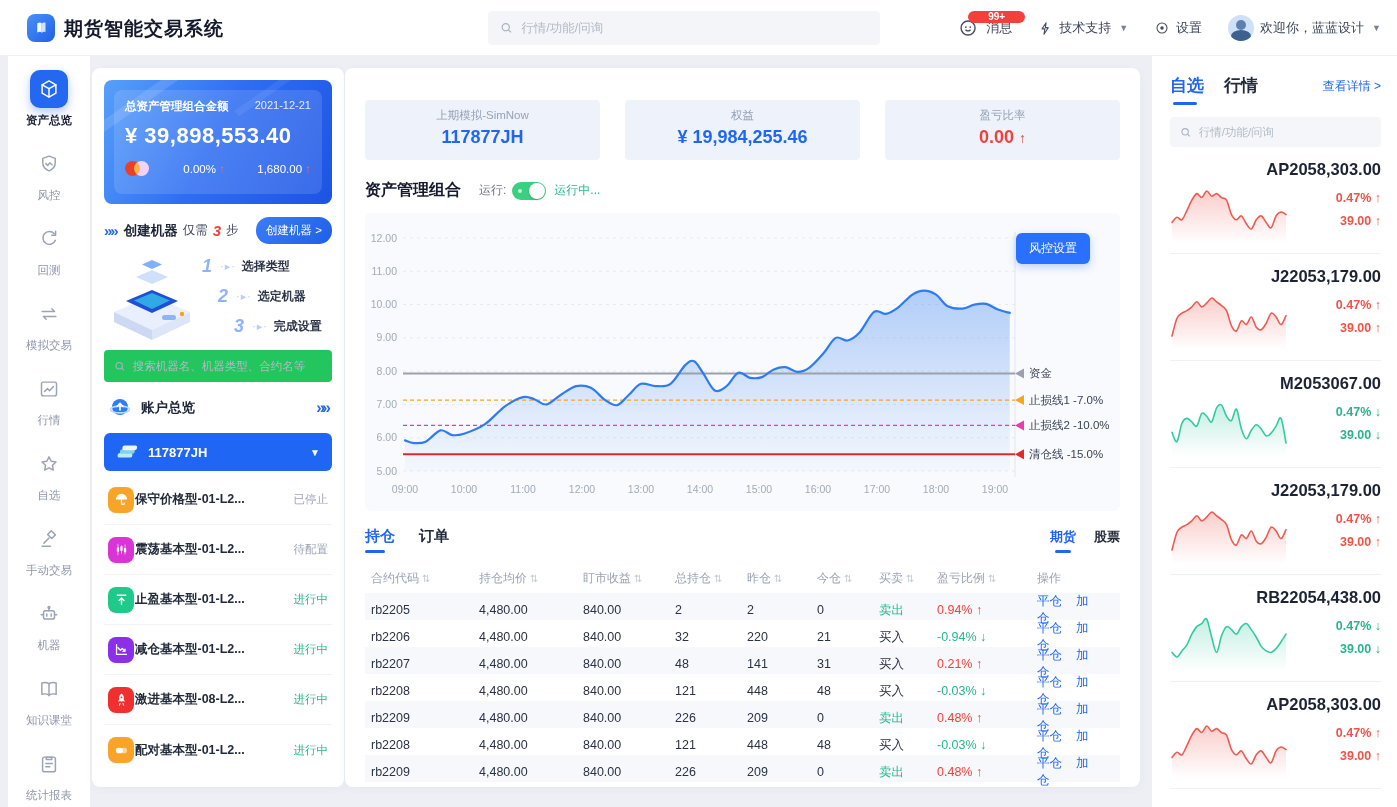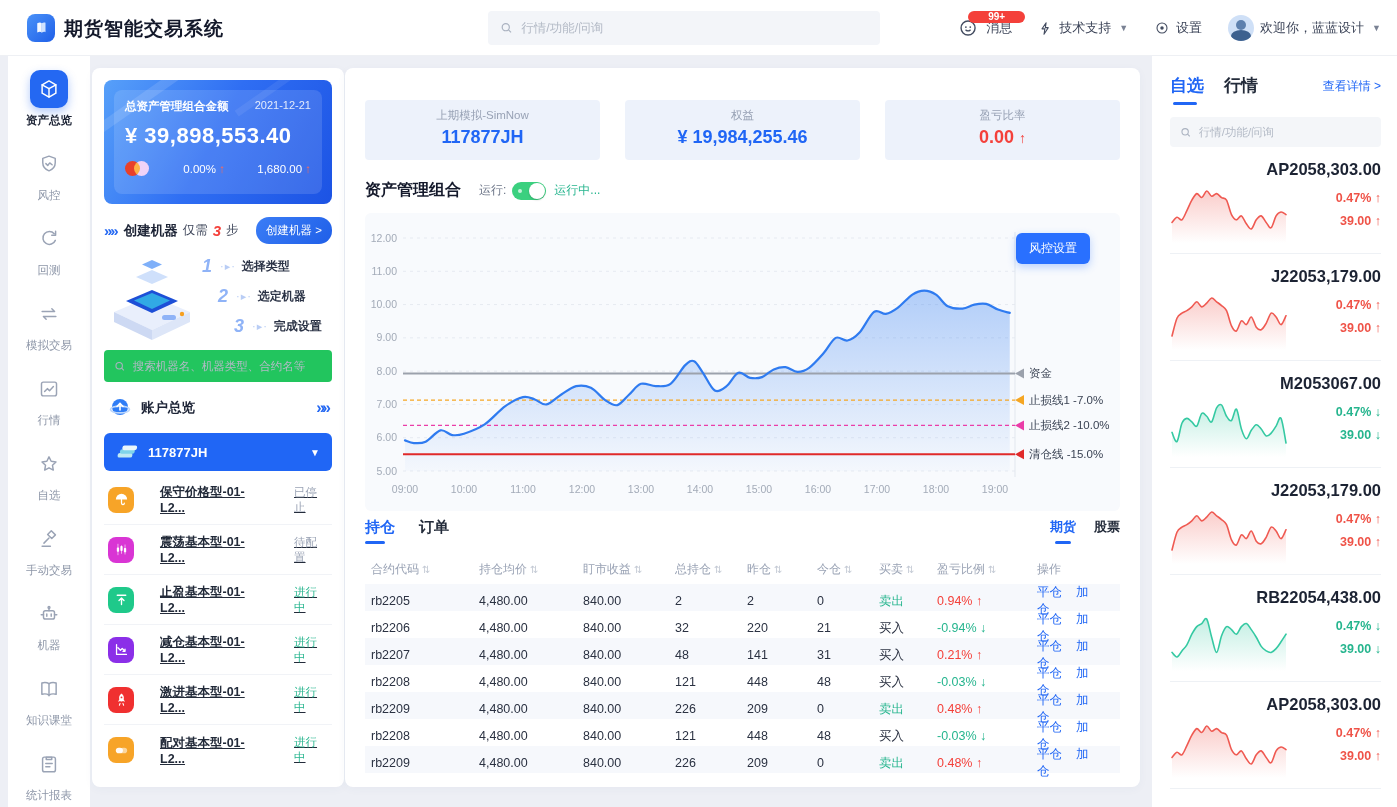--- a/index.html
+++ b/index.html
@@ -62,21 +62,21 @@
   .panel-search { margin-top:6px; height:32px; background:#22c55e; border-radius:4px; display:flex; align-items:center; gap:7px; padding:0 10px; }
   .panel-search input { border:0; outline:0; background:transparent; width:100%; font-size:11.5px; color:#556; font-family:inherit; }
   .panel-search input::placeholder { color:#b3bac6; }
   .account-row { display:flex; align-items:center; margin-top:14px; padding:0 4px; gap:9px; cursor:pointer; }
   .account-row .lbl { font-size:13.5px; font-weight:bold; color:#1d2436; }
   .account-row .more { margin-left:auto; color:#2468f2; font-weight:bold; font-size:16px; letter-spacing:-3px; }
   .account-btn { margin-top:13px; height:38px; background:#2066f5; border-radius:6px; display:flex; align-items:center; padding:0 12px; gap:10px; cursor:pointer; }
   .account-btn .lbl { color:#fff; font-size:13px; font-weight:bold; }
   .account-btn .caret { margin-left:auto; color:#fff; font-size:10px; }
   .robot-list { margin-top:4px; }
-  .robot-row { display:flex; align-items:center; gap:26px; height:50px; border-bottom:1px solid #f1f3f7; padding:0 4px; cursor:pointer;text-decoration:underline; }
+  .robot-row { display:flex; align-items:center; gap:1px; height:50px; border-bottom:1px solid #f1f3f7; padding:0 4px; cursor:pointer; }
   .robot-row:last-child { border-bottom:0; }
   .robot-ic { width:26px; height:26px; border-radius:8px; flex:none; display:flex; align-items:center; justify-content:center; }
   .robot-name { font-size:12.5px; color:#232b3a; font-weight:bold; }
   .robot-status { margin-left:auto; font-size:11.5px; color:#9aa3b5; }
   .robot-status.run { color:#26b58e; }
 
   
   .main-card { position:absolute; left:345px; top:68px; width:795px; height:719px; background:#fff; border-radius:8px; padding:32px 20px; box-shadow:0 2px 10px rgba(40,70,140,.04); }
   .stats-row { display:flex; gap:25px; }
   .stat-tile { flex:1; height:60px; background:#edf2fb; border-radius:4px; text-align:center; padding-top:8px; }
@@ -90,21 +90,21 @@
   .toggle { width:34px; height:18px; background:#3bd07f; border-radius:9px; position:relative; margin:0 8px 0 6px; cursor:pointer; }
   .toggle .dot { position:absolute; left:6px; top:7px; width:4px; height:4px; border-radius:50%; background:rgba(255,255,255,.7); }
   .toggle .knob { position:absolute; right:1px; top:1px; width:16px; height:16px; border-radius:50%; background:#fff; box-shadow:0 1px 2px rgba(0,0,0,.2); }
   .run-status { font-size:12px; color:#26b58e; }
   .line-tabs { margin-left:auto; display:flex; gap:22px; }
   .ltab { font-size:13px; color:#2b3346; padding-bottom:6px; cursor:pointer; position:relative; }
   .ltab.active { color:#2066f5; font-weight:bold; }
   .ltab.active::after { content:""; position:absolute; left:50%; transform:translateX(-50%); bottom:0; width:18px; height:3px; border-radius:2px; background:#2066f5; }
   .chart-panel { margin-top:12px; height:298px; background:#f8fafd; border-radius:6px; position:relative; }
   .risk-btn { position:absolute; right:30px; top:20px; background:#2970ff; color:#fff; border:0; font-size:12px; padding:7px 13px; border-radius:6px; cursor:pointer; font-family:inherit; box-shadow:0 3px 8px rgba(41,112,255,.3); }
-  .pos-head { display:flex; margin-top:7px; }
+  .pos-head { display:flex; align-items:flex-end; margin-top:16px; }
   .ptab { font-size:15px; font-weight:bold; color:#232b3a; margin-right:24px; padding-bottom:7px; position:relative; cursor:pointer; }
   .ptab.active { color:#2066f5; }
   .ptab.active::after { content:""; position:absolute; left:0; bottom:0; width:20px; height:3px; border-radius:2px; background:#2066f5; }
   .rtabs { margin-left:auto; display:flex; gap:18px; }
   .rtab { font-size:13px; font-weight:bold; color:#232b3a; padding-bottom:7px; position:relative; cursor:pointer; }
   .rtab.active { color:#2066f5; }
   .rtab.active::after { content:""; position:absolute; left:50%; transform:translateX(-50%); bottom:0; width:16px; height:3px; border-radius:2px; background:#2066f5; }
   .tbl { margin-top:10px; }
   .tbl-row { display:grid; grid-template-columns:108px 104px 92px 72px 70px 62px 58px 100px 1fr; align-items:center; height:27px; font-size:12.5px; color:#2b3242; padding:0 6px; }
   .tbl-row.head { color:#9aa3b5; font-size:12px; height:30px; }
@@ -423,21 +423,21 @@
         <span class="robot-status run">进行中</span>
       </div>
       <div class="robot-row">
         <span class="robot-ic" style="background: rgb(240, 48, 48);">
           <svg width="17" height="17" viewBox="0 0 24 24">
             <path d="M12 3.5c2.8 1.8 4 5.2 3.1 8.6l1.9 2.9-3.2-.9c-.9 1-2.7 1-3.6 0l-3.2.9 1.9-2.9C8 8.7 9.2 5.3 12 3.5z" fill="#fff"></path>
             <circle cx="12" cy="9" r="1.3" fill="#f03030"></circle>
             <path d="M10 17.5l-1 2.6M14 17.5l1 2.6" stroke="#fff" stroke-width="1.5" stroke-linecap="round"></path>
           </svg>
         </span>
-        <span class="robot-name">激进基本型-01-L2...</span>
+        <span class="robot-name">激进基本型-08-L2...</span>
         <span class="robot-status run">进行中</span>
       </div>
       <div class="robot-row">
         <span class="robot-ic" style="background: rgb(247, 164, 40);">
           <svg width="17" height="17" viewBox="0 0 24 24">
             <rect x="4" y="8" width="10" height="8" rx="4" fill="#fff" opacity=".95"></rect>
             <rect x="10" y="8" width="10" height="8" rx="4" fill="#fff" opacity=".55"></rect>
           </svg>
         </span>
         <span class="robot-name">配对基本型-01-L2...</span>

